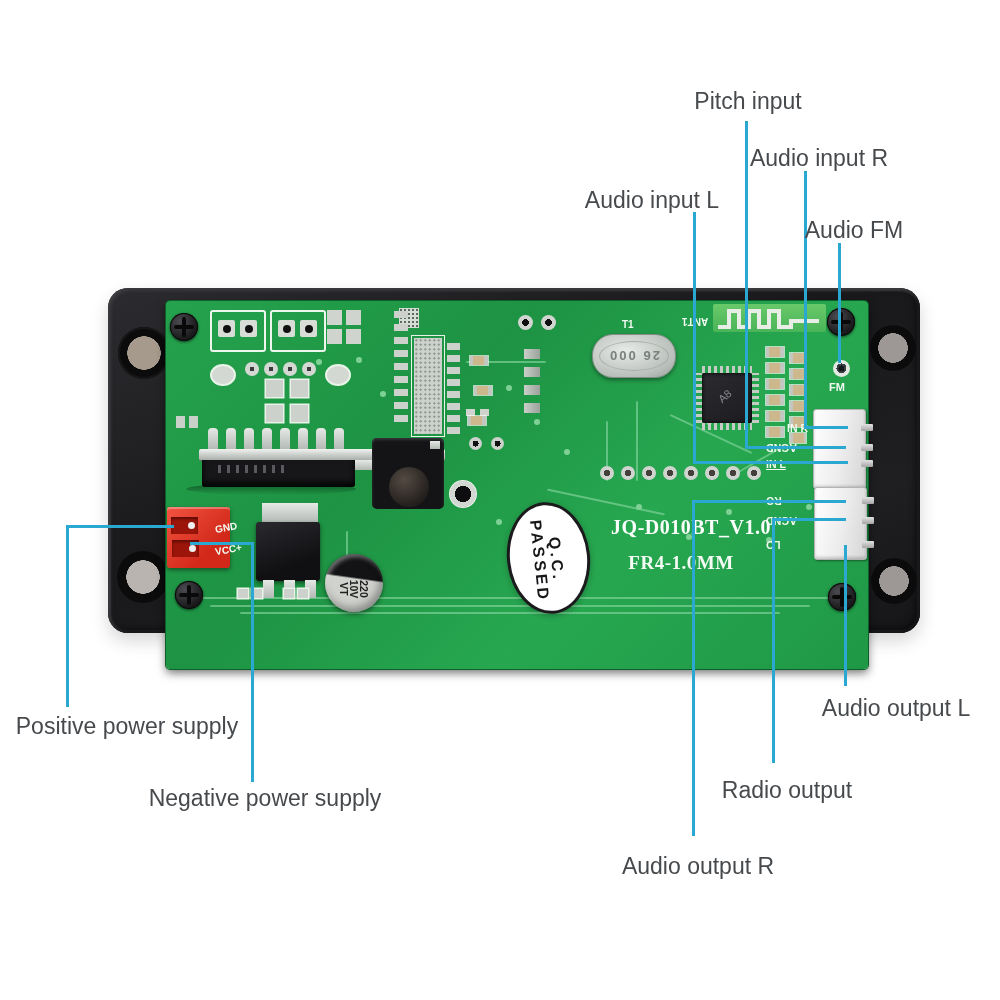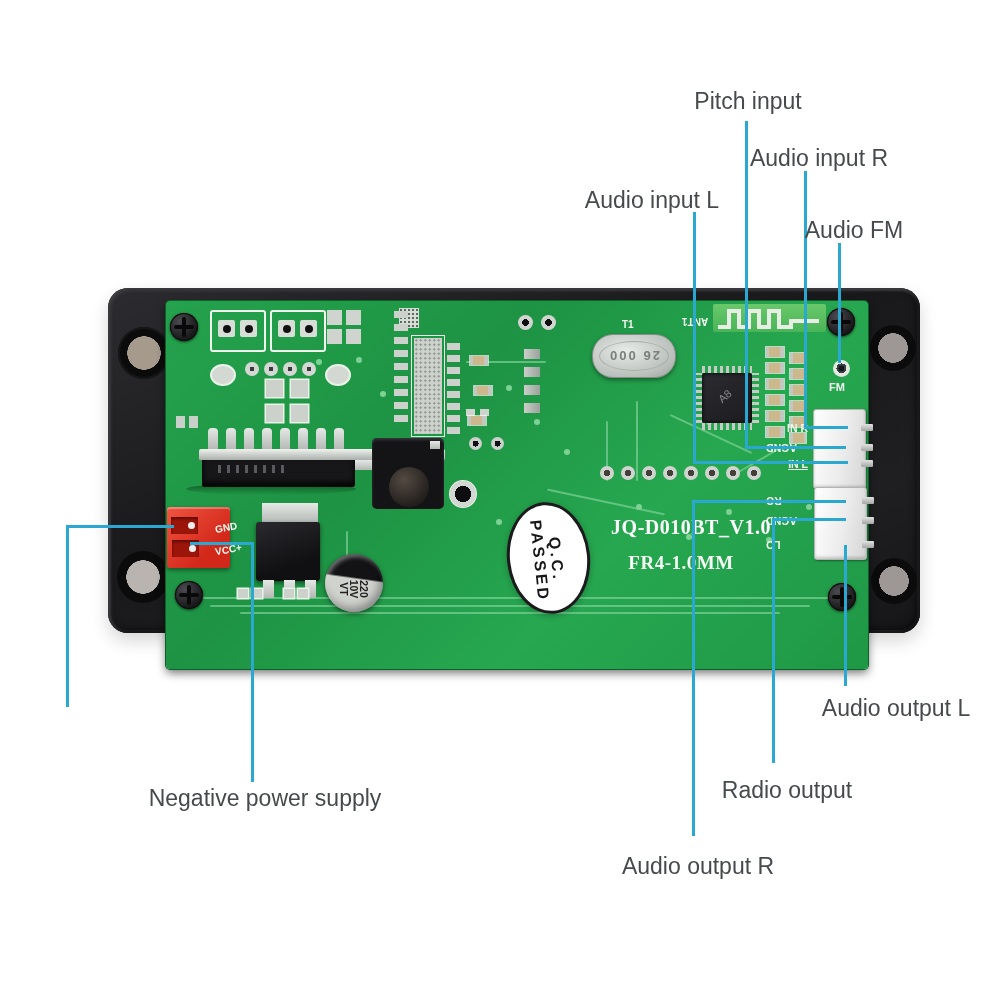--- a/index.html
+++ b/index.html
@@ -244,21 +244,21 @@
           <path d="M5 23 H16 V7 H26 V23 H36 V7 H46 V23 H56 V7 H66 V23 H78 V17 H106" fill="none" stroke="#e8eee6" stroke-width="4"></path>
         </svg>
       </div>
       <span class="silk r180" style="left:516px;top:15px;font-size:10px;">ANT1</span>
 
       <div class="abs" style="left:667px;top:59px;width:17px;height:17px;border-radius:50%;background:radial-gradient(circle,#15181a 0 3px,#3a4042 3px 5px,#e2e8e2 5px 8.5px);"></div>
       <span class="silk" style="left:663px;top:80px;font-size:11px;">FM</span>
 
       <span class="silk" style="left:600px;top:121px;width:42px;text-align:right;font-size:10.5px;">IN R</span>
       <span class="silk r180" style="left:600px;top:141px;width:42px;text-align:right;font-size:10.5px;">AGND</span>
-      <span class="silk" style="left:600px;top:157px;width:42px;text-align:right;font-size:10.5px;text-decoration:underline;">IN L</span>
+      <span class="silk" style="left:600px;top:157px;width:42px;text-align:left;font-size:10.5px;text-decoration:underline;">IN L</span>
       <div class="jst" style="left:647px;top:108px;height:78px;"></div>
       <div class="jst-stub" style="left:695px;top:123px;"></div>
       <div class="jst-stub" style="left:695px;top:143px;"></div>
       <div class="jst-stub" style="left:695px;top:159px;"></div>
 
       <span class="silk r180" style="left:600px;top:194px;width:42px;text-align:right;font-size:10.5px;">RO</span>
       <span class="silk r180" style="left:600px;top:214px;width:42px;text-align:right;font-size:10.5px;">AGND</span>
       <span class="silk r180" style="left:600px;top:238px;width:42px;text-align:right;font-size:10.5px;">LO</span>
       <div class="jst" style="left:648px;top:186px;height:71px;"></div>
       <div class="jst-stub" style="left:696px;top:196px;"></div>
@@ -323,20 +323,21 @@
         <i class="padrect" style="width:10px;height:9px;"></i>
         <i class="padrect" style="width:10px;height:9px;"></i>
       </div>
     </div>
   </div>
 
   <div class="lbl" style="left:748px;top:88px;">Pitch input</div>
   <div class="lbl" style="left:819px;top:145px;">Audio input R</div>
   <div class="lbl" style="left:652px;top:187px;">Audio input L</div>
   <div class="lbl" style="left:854px;top:217px;">Audio FM</div>
+  <div class="lbl" style="left:127px;top:713px;">Positive power supply</div>
   <div class="lbl" style="left:265px;top:785px;">Negative power supply</div>
   <div class="lbl" style="left:698px;top:853px;">Audio output R</div>
   <div class="lbl" style="left:787px;top:777px;">Radio output</div>
   <div class="lbl" style="left:896px;top:695px;">Audio output L</div>
 
   <div class="lv" style="left:745px;top:121px;height:328px;"></div>
   <div class="lh" style="left:745px;top:446px;width:101px;"></div>
 
   <div class="lv" style="left:804px;top:171px;height:258px;"></div>
   <div class="lh" style="left:804px;top:426px;width:44px;"></div>

